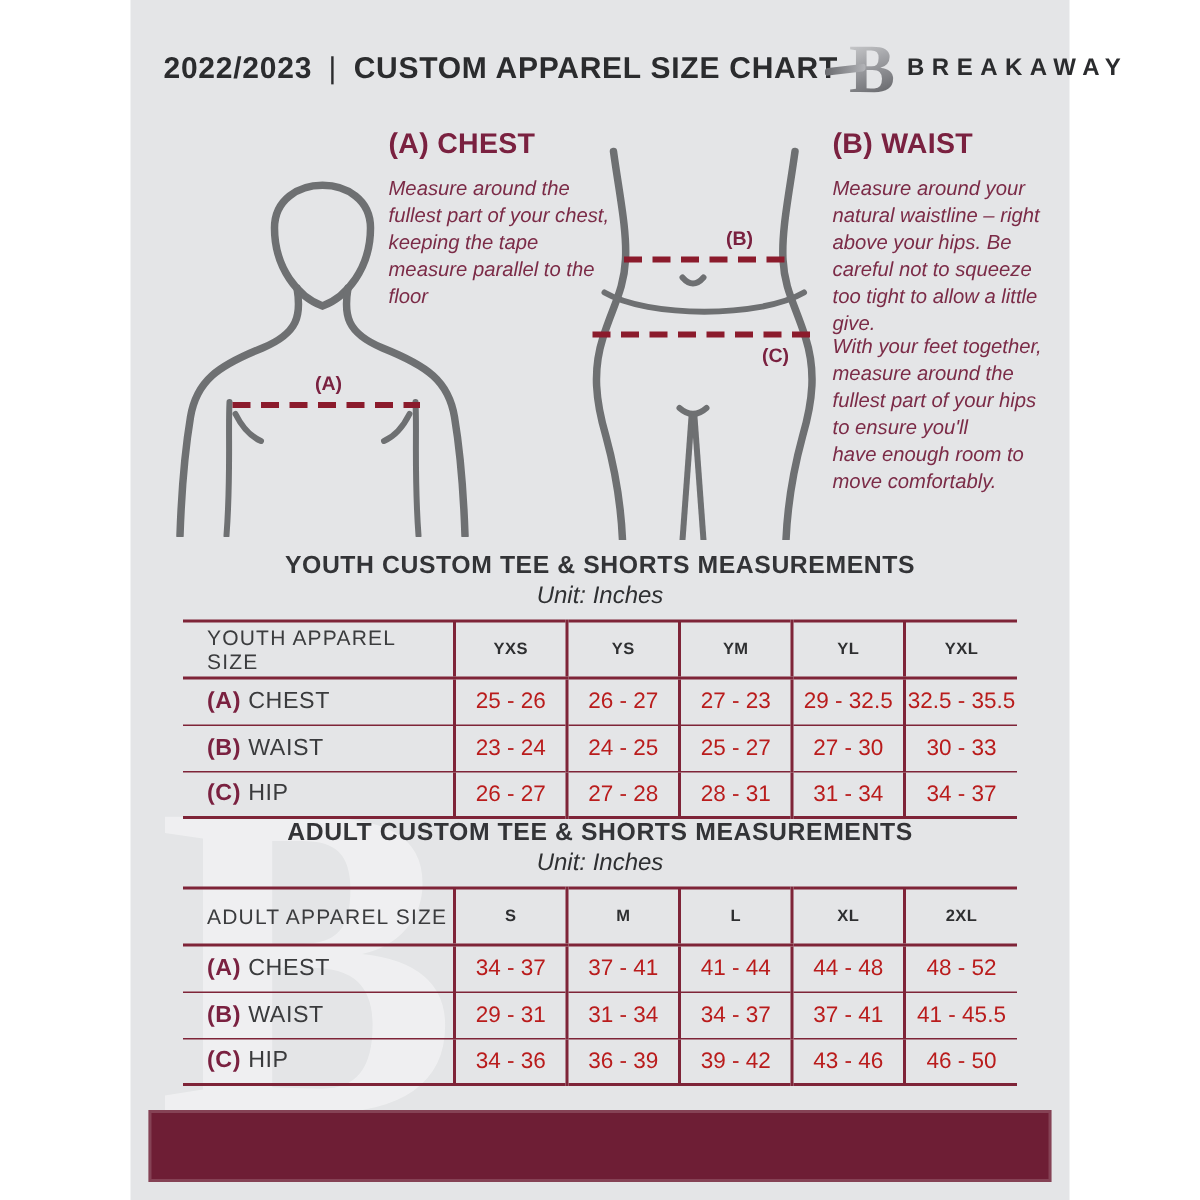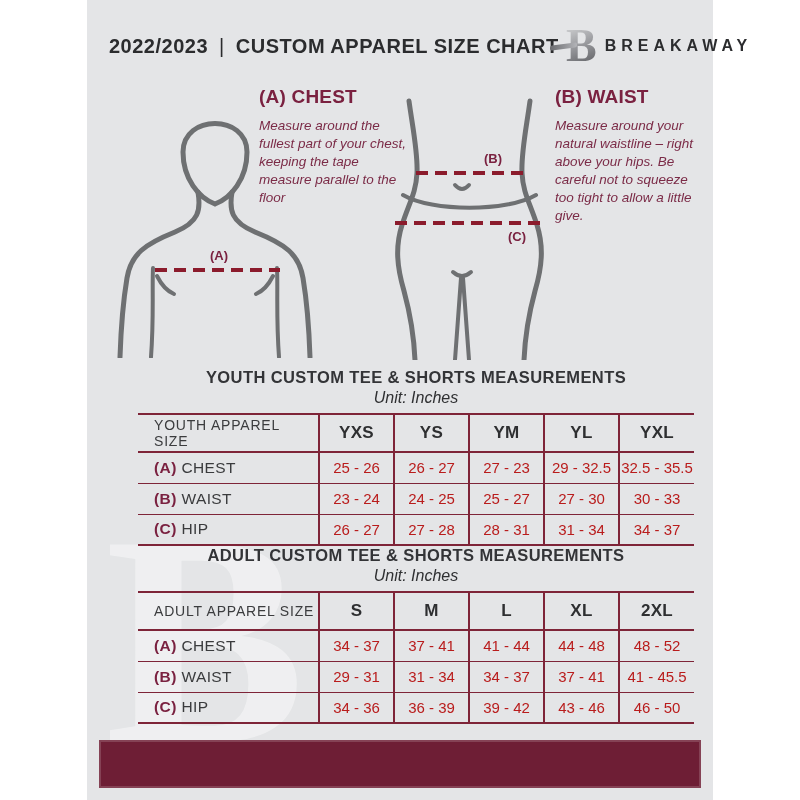--- a/index.html
+++ b/index.html
@@ -36,35 +36,35 @@
   .instr p { font-style:italic; font-size:13.5px; line-height:1.33; color:#7b2b47; white-space:pre-line; }
   .instr-a { left:172px; top:86px; width:155px; }
   .instr-b { left:468px; top:86px; width:145px; }
   .instr-c { left:468px; top:222px; width:150px; }
   .outline { stroke:#6e7072; stroke-width:5; fill:none; stroke-linecap:round; }
   .thin { stroke-width:4; }
   .dash { stroke:#8b1b2c; stroke-width:4; fill:none; stroke-dasharray:12 7; }
   .marker { font-family:"Liberation Sans", sans-serif; font-weight:700; font-size:13px; fill:#7a2140; }
 
   
-  .tbl-sec { position:absolute; left:16px; width:100%; text-align:center; z-index:1; }
+  .tbl-sec { position:absolute; left:0; width:100%; text-align:center; z-index:1; }
   .sec-youth { top:368px; }
   .sec-adult { top:546px; }
   .tbl-title { font-size:16.5px; font-weight:700; color:#333437; letter-spacing:0.4px; }
   .tbl-unit { font-size:16px; font-style:italic; font-weight:500; color:#2f3032; margin-top:2px; }
   table { border-collapse:collapse; table-layout:fixed; width:556px; margin:6px auto 0;
     border-top:2.5px solid #7e2438; border-bottom:2.5px solid #7e2438; background:transparent; }
   th, td { padding:0; vertical-align:middle; }
   th:not(:first-child), td:not(:first-child) { border-left:2px solid #7e2438; }
   thead th { height:38px; border-bottom:2px solid #7e2438;margin-top:12px; }
   tbody tr:not(:last-child) td { border-bottom:1.5px solid #7e2438; }
   tbody td { height:31px; }
   .col-label-h { text-align:left; padding-left:16px; font-weight:400; font-size:14px;
     letter-spacing:0.8px; color:#3b3c3e; }
-  .col-size-h { font-weight:700; font-size:17px; color:#2e2f31; letter-spacing:0.3px; }
+  .col-size-h { font-weight:700; font-size:11px; color:#2e2f31; letter-spacing:0.3px; }
   .cell-label { text-align:left; padding-left:16px; font-size:15.5px; color:#3a3b3d; letter-spacing:0.4px; }
   .cell-label b { color:#7a2140; font-weight:800; }
   .cell-val { font-size:15px; color:#b91c1c; text-align:center; }
 
   
   .footer-bar { position:absolute; left:12px; top:740px; width:602px; height:48px;
     background:#6e1e35; box-shadow:inset 0 0 0 2px rgba(255,255,255,0.16); z-index:1; }
 </style>
 </head>
 <body>
@@ -119,20 +119,22 @@
         <path class="outline thin" d="M 74,183 C 72,212 70,240 68,265" stroke-width="3.5"></path>
         <path class="outline thin" d="M 76,183 C 78,212 80,240 82,265" stroke-width="3.5"></path>
       </svg>
 
       <div class="instr instr-b">
         <h3>(B) WAIST</h3>
         <p>Measure around your natural waistline – right above your hips. Be careful not to squeeze too tight to allow a little give.</p>
       </div>
 
       <div class="instr instr-c">
+        <p>With your feet together, measure around the fullest part of your hips to ensure you'll
+have enough room to move comfortably.</p>
       </div>
     </section>
 
     <section class="tbl-sec sec-youth">
       <div class="tbl-title">YOUTH CUSTOM TEE &amp; SHORTS MEASUREMENTS</div>
       <div class="tbl-unit">Unit: Inches</div>
       <table>
         <colgroup>
             <col style="width:181px">
             <col style="width:75px">

